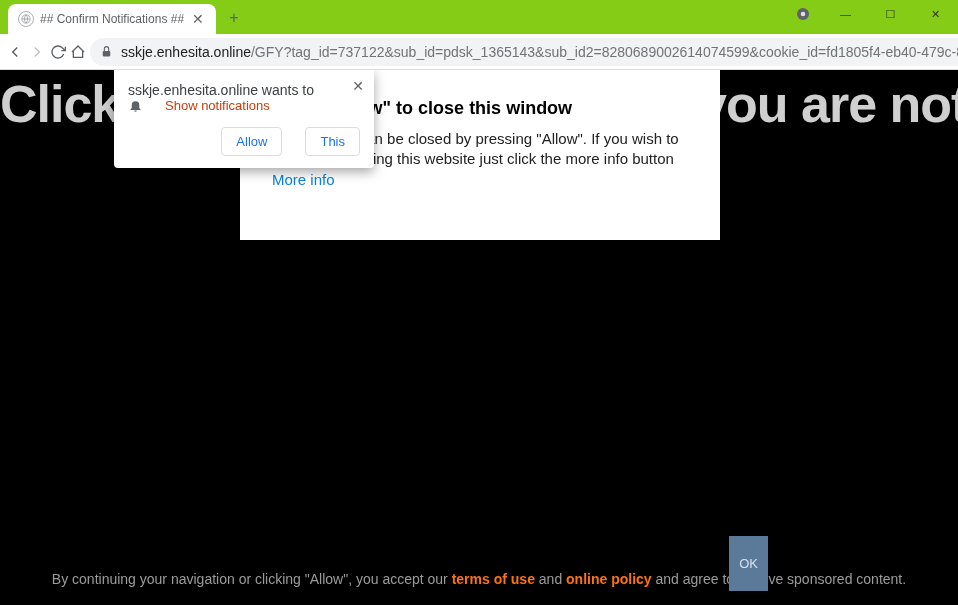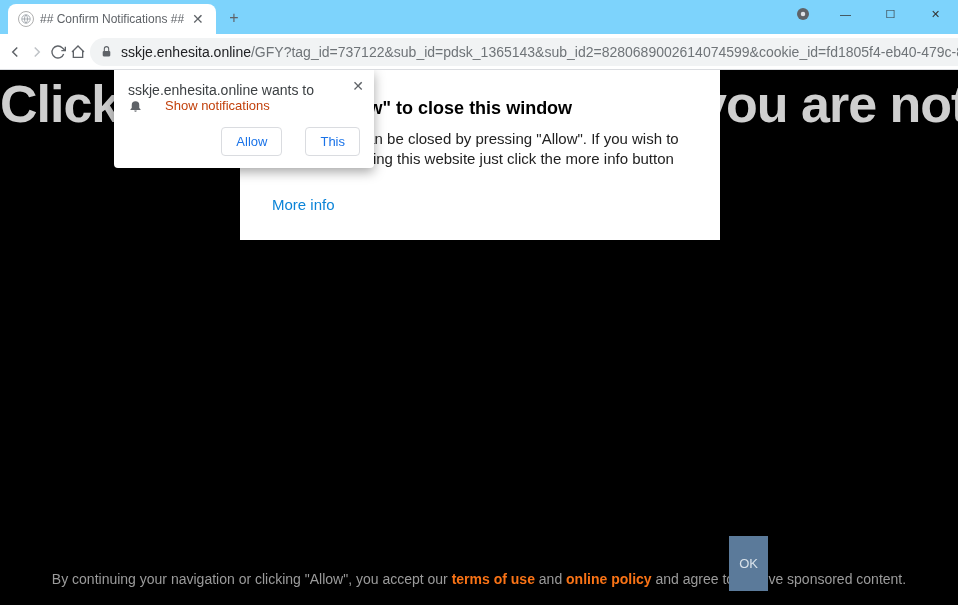--- a/index.html
+++ b/index.html
@@ -1,19 +1,19 @@
 <!DOCTYPE html>
 <html><head>
   <meta charset="utf-8">
   <style>
     * { margin: 0; padding: 0; box-sizing: border-box; }
     body { font-family: "Segoe UI", Arial, sans-serif; background: #fff; width: 958px; height: 605px; overflow: hidden; position: relative; }
     
     
-    .titlebar { height: 34px; background: #7dd3fc; display: flex; align-items: flex-end; padding-left: 8px; }
+    .titlebar { height: 34px; background: #84cc16; display: flex; align-items: flex-end; padding-left: 8px; }
     .tab { background: #fff; height: 30px; min-width: 200px; display: flex; align-items: center; padding: 0 10px; border-radius: 8px 8px 0 0; gap: 6px; font-size: 12px; color: #3c4043; }
     .tab .fav { width: 16px; height: 16px; border: 1.5px solid #b0b0b0; border-radius: 50%; display: flex; align-items: center; justify-content: center; }
     .tab-title { flex: 1; white-space: nowrap; overflow: hidden; text-overflow: ellipsis; color:#5f6368;}
     .tab-close { font-size: 14px; color: #5f6368; cursor: pointer; padding: 0 2px; }
     .new-tab { width: 28px; height: 28px; display: flex; align-items: center; justify-content: center; font-size: 16px; color: #5f6368; cursor: pointer; margin-left:4px; margin-bottom:2px;}
     .win-controls { margin-left: auto; display: flex; align-items:flex-start; height:100%;}
     .win-btn { width: 45px; height: 28px; display: flex; align-items: center; justify-content: center; font-size: 11px; color: #333; cursor: pointer; }
     .incognito { margin-right:6px; display:flex; align-items:center; justify-content:center; width:28px; height:28px; color:#555;}
     
     
@@ -26,21 +26,21 @@
     .url-path { color: #6f7478; }
     .url-text { white-space: nowrap; overflow: hidden; text-overflow: ellipsis; flex:1;}
     
     
     .viewport { position: absolute; top: 70px; left: 0; right: 0; bottom: 0; background: #000; overflow: hidden; }
     .bg-text { position:absolute; top: 4px; left:0; right:0; color: #cfcfcf; font-size: 52px; font-weight: 700; text-align:center; white-space:nowrap; letter-spacing:-1px;}
     
     .white-panel { position:absolute; top:0; left:240px; width:480px; height:170px; background:#fff; padding: 28px 18px 10px 32px; }
     .white-panel h2 { font-size:18px; font-weight:700; color:#000; margin-bottom:10px;}
     .white-panel p { font-size:15px; color:#222; line-height:1.35; }
-    .more-info { color:#0b84d8; font-size:15px; margin-top:26px; cursor:pointer; display:inline-block;}
+    .more-info { color:#0b84d8; font-size:15px; margin-top:1px; cursor:pointer; display:inline-block;}
     
     
     .perm-popup { position:absolute; top:0; left:114px; width:260px; background:#fff; border-radius:0 0 4px 4px; box-shadow:0 4px 12px rgba(0,0,0,0.35); padding: 12px 14px 12px 14px; z-index:50;}
     .perm-host { font-size:14px; color:#3c4043; margin-bottom:0;}
     .perm-row { display:flex; align-items:center; gap:22px; font-size:13px; color:#c2410c; margin-bottom:14px;}
     .perm-close { position:absolute; top:8px; right:10px; font-size:14px; color:#5f6368; cursor:pointer;}
     .perm-actions { display:flex; justify-content:flex-end; gap:23px;}
     .perm-btn { border:1px solid #dadce0; background:#fff; color:#1a73e8; font-size:13px; padding:6px 14px; border-radius:4px; cursor:pointer;}
     
     

